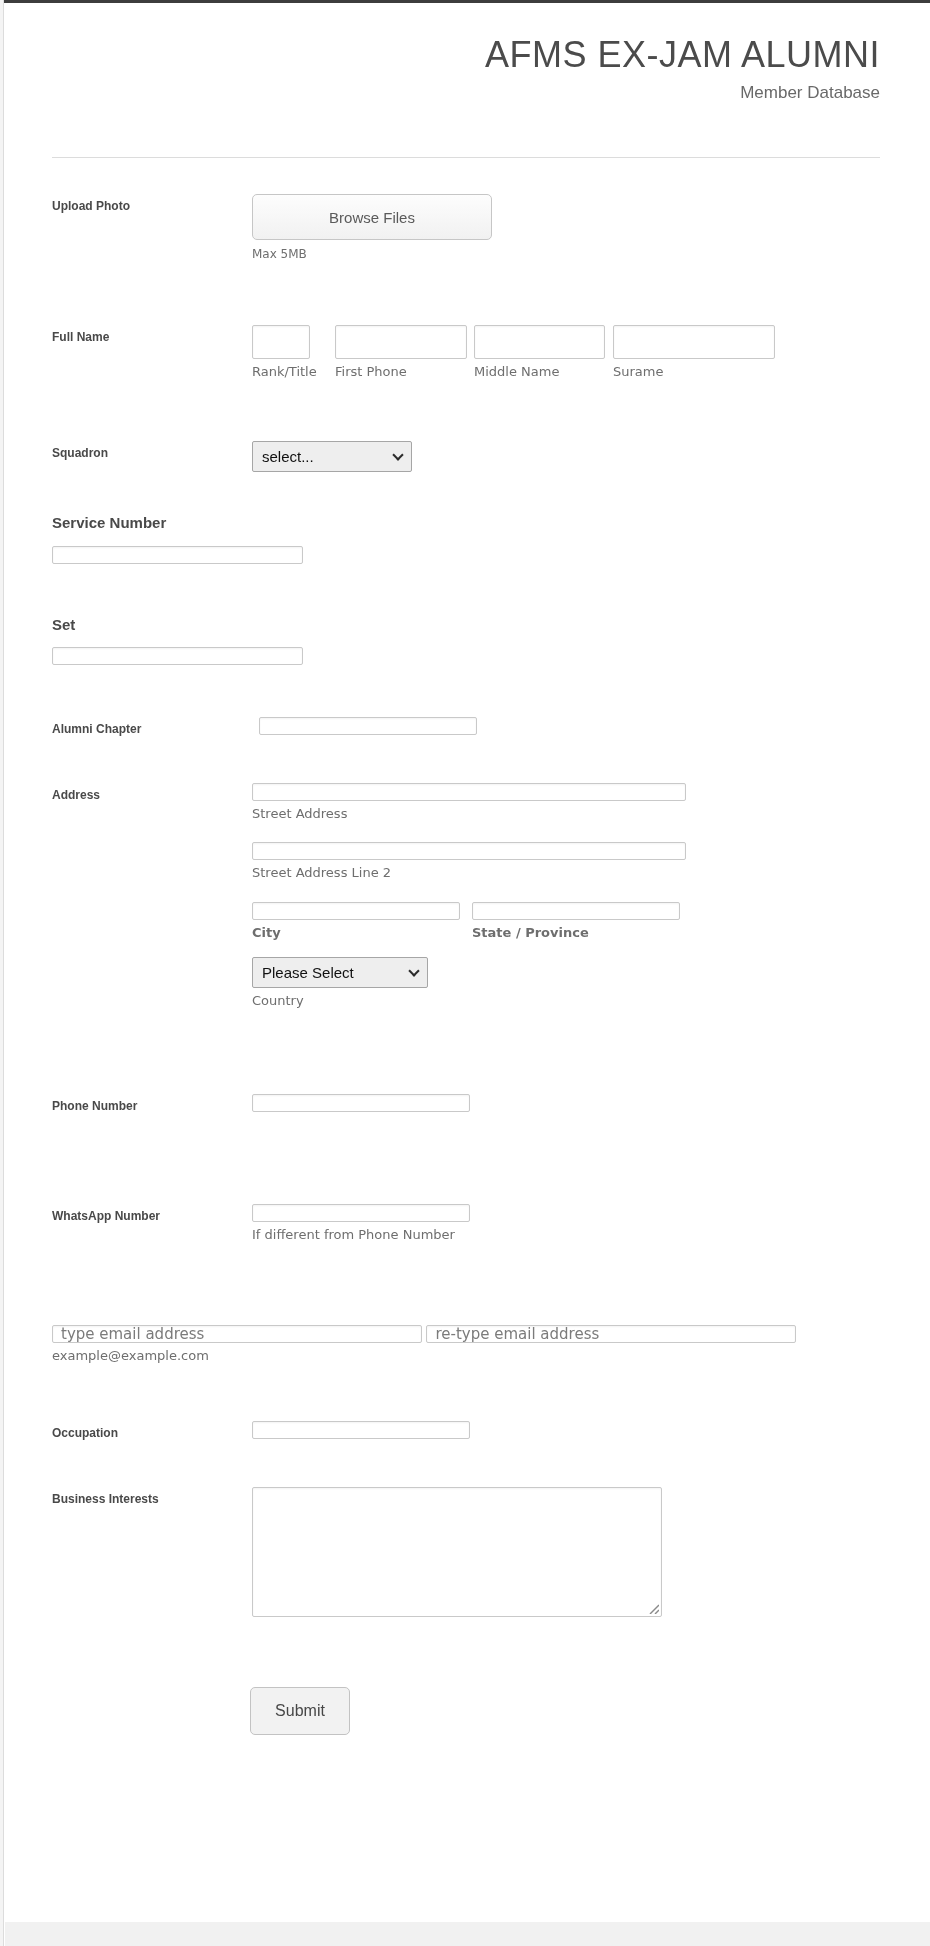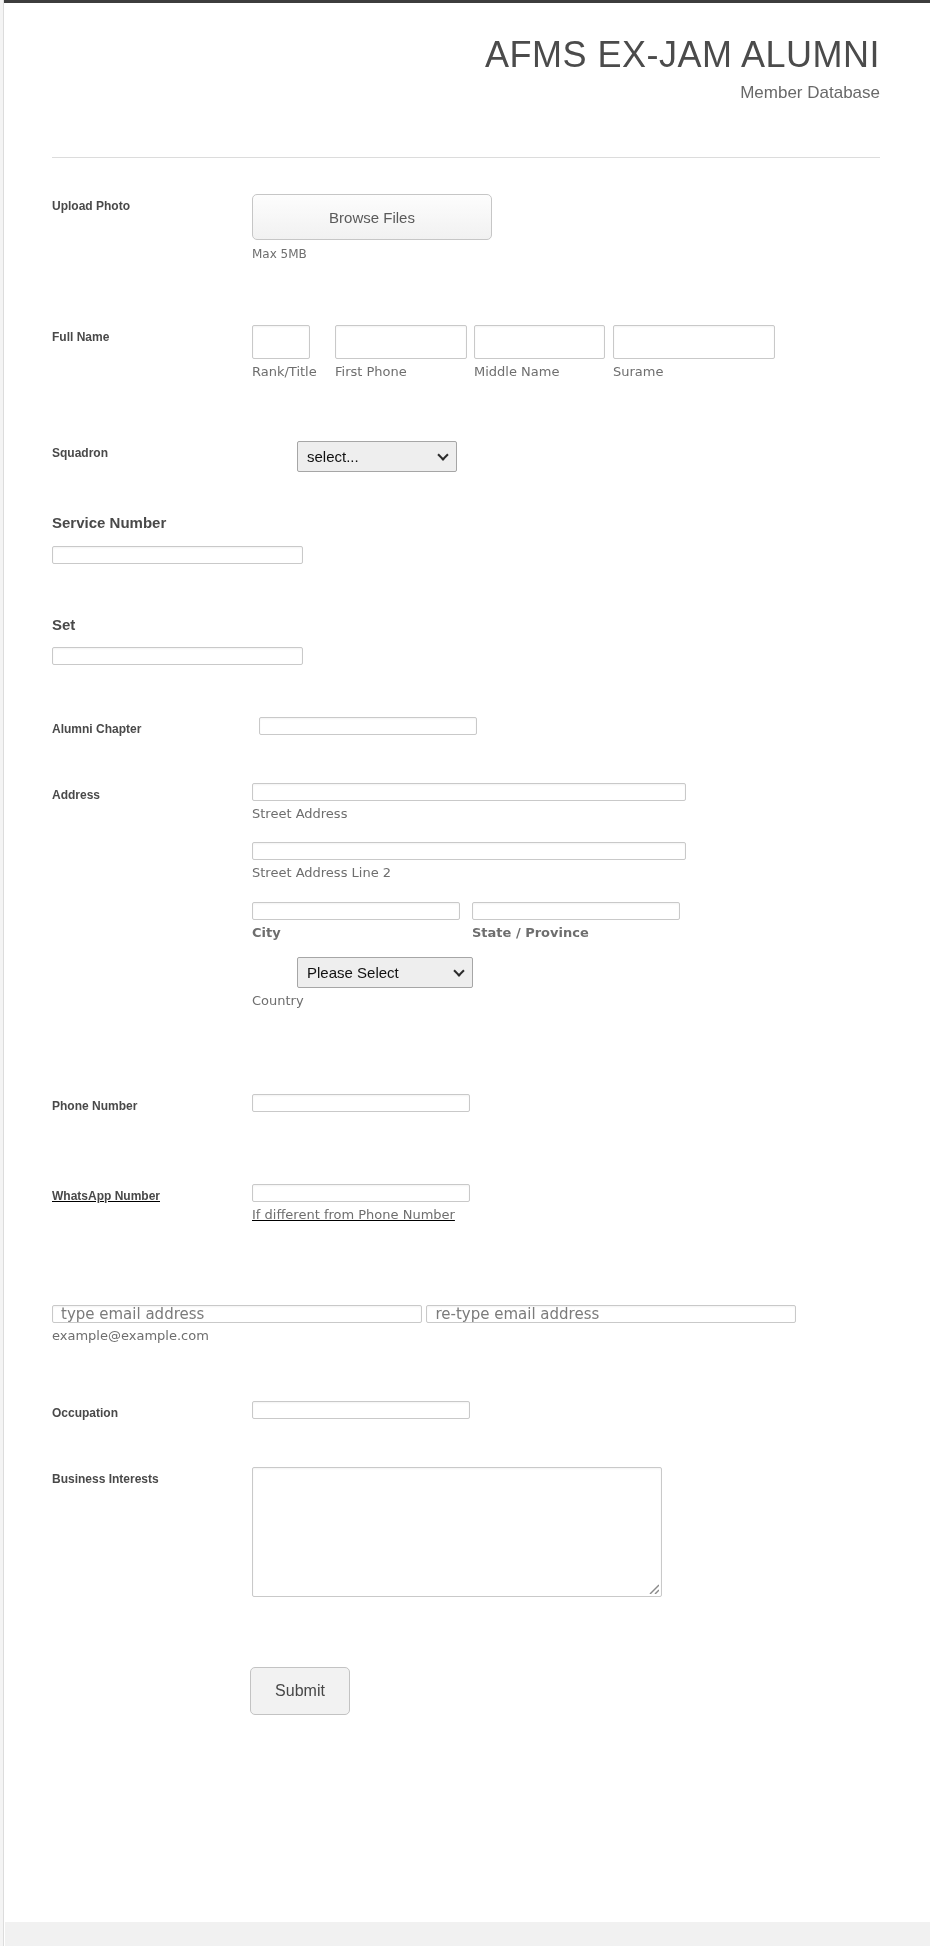--- a/index.html
+++ b/index.html
@@ -56,21 +56,21 @@
   .inp-last   { width:162px; height:34px; }
   .name-subs { display:flex; margin-top:5px; }
   .sub-rank   { width:83px; }
   .sub-first  { width:139px; }
   .sub-middle { width:139px; }
 
   
   .select {
     display:flex; align-items:center; justify-content:space-between;
     height:31px; background:#eeeeee; border:1px solid #a6a6a6; border-radius:2px;
-    padding:0 9px; font-size:15px; color:#111; cursor:pointer;margin-left:45px;
+    padding:0 9px; font-size:15px; color:#111; cursor:pointer;
   }
   .chevron { width:8px; height:8px; border-right:2px solid #2b2b2b; border-bottom:2px solid #2b2b2b; transform:rotate(45deg); margin-top:-4px; flex-shrink:0; }
   .select-squadron { width:160px; }
   .select-country  { width:176px; }
   .row-squadron { margin-top:62px; }
 
   
   .blk-service { margin-top:42px; }
   .blk-service input { margin-top:15px; width:251px; }
   .blk-set { margin-top:52px; }
@@ -87,21 +87,21 @@
   .addr-line2 { margin-top:21px; }
   .citystate { display:flex; margin-top:22px; }
   .inp-city { width:208px; margin-right:12px; }
   .inp-state { width:208px; }
   .citystate-subs { display:flex; margin-top:5px;font-weight:bold; }
   .sub-city { width:220px; }
   .country-select-wrap { margin-top:17px; }
 
   
   .row-phone { margin-top:86px; }
-  .row-whatsapp { margin-top:71px;text-decoration:underline; }
+  .row-whatsapp { margin-top:91px; }
   .row-email { margin-top:73px; }
   .inp-email { width:370px; font-size:16px; }
   .inp-email2 { margin-top:10px; }
   .row-occupation { margin-top:58px; }
 
   
   .row-business { margin-top:47px; }
   .ta-wrap { position:relative; width:410px; }
   textarea.business { width:410px; height:130px; resize:none; padding:6px 8px; display:block; }
   .resize-handle { position:absolute; right:3px; bottom:3px; width:11px; height:11px; }

